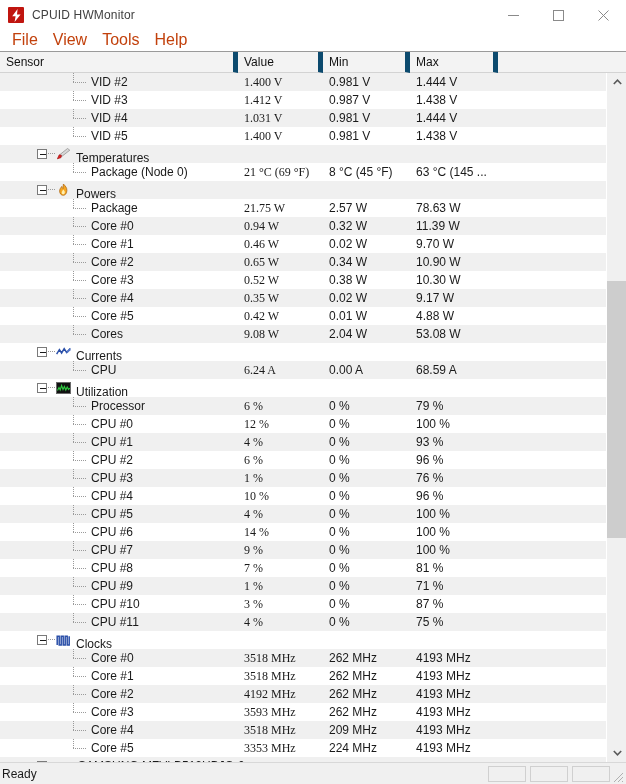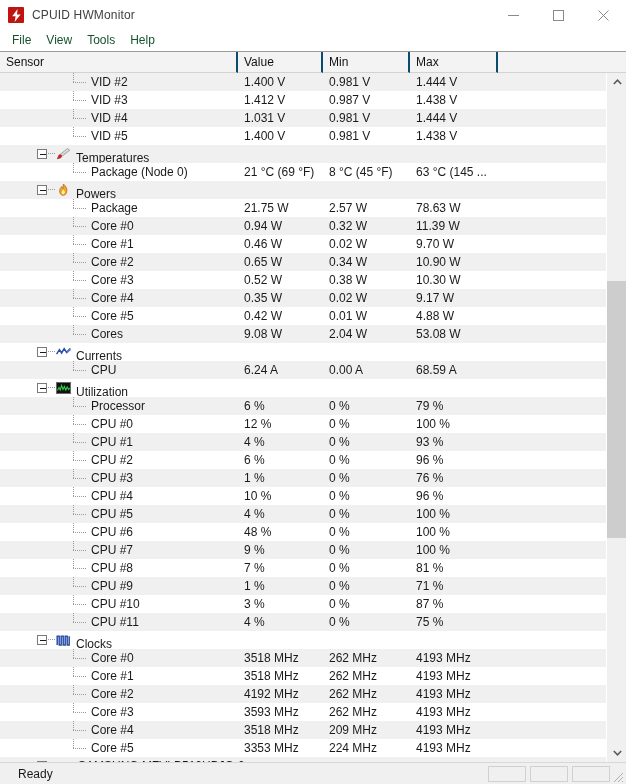--- a/index.html
+++ b/index.html
@@ -71,40 +71,40 @@
   
   .menubar {
     height: 21px;
     min-height: 21px;
     display: flex;
     align-items: center;
     padding-left: 5px;
     background: #ffffff;
   }
   .menu-item {
-    font-size: 12px;
-    color: #14532d;
+    font-size: 16px;
+    color: #c2410c;
     padding: 2px 8px 3px 7px;
     white-space: nowrap;
     text-align: center;
   }
 
   
   .hdr-wrap {
     height: 22px;
     min-height: 22px;
     border-top: 1px solid #9a9a9a;
     background: #f3f3f3;
     display: flex;
     box-sizing: border-box;
   }
   .hdr-cell {
     box-sizing: border-box;
     background: #f3f3f3;
-    border-right: 2px solid #0c4a6e;
+    border-right: 5px solid #0c4a6e;
     border-bottom: 1px solid #d3d3d3;
     font-size: 12px;
     color: #111111;
     line-height: 21px;
     padding-left: 6px;
     overflow: hidden;
     white-space: nowrap;
   }
   .hdr-c0 { width: 238px; }
   .hdr-c1 { width: 85px; }
@@ -138,21 +138,21 @@
   .cell {
     position: absolute;
     top: 0;
     height: 18px;
     line-height: 18px;
     font-size: 12px;
     color: #1a1a1a;
     white-space: nowrap;
     overflow: hidden;
   }
-  .c-val   { left: 244px; width: 84px; }
+  .c-val   { left: 244px; width: 84px; font-family: Liberation Serif, serif; }
   .c-min   { left: 329px; width: 86px; }
   .c-max   { left: 416px; width: 190px; }
 
   
   .vline {
     position: absolute;
     top: 0;
     bottom: 0;
     width: 1px;
     background-image: linear-gradient(to bottom, #9a9a9a 1px, transparent 1px);
@@ -310,21 +310,21 @@
     background: #f0f0f0;
     border-top: 1px solid #d8d8d8;
     display: flex;
     align-items: center;
     position: relative;
     box-sizing: border-box;
   }
   .status-text {
     font-size: 12px;
     color: #1a1a1a;
-    margin-left: 18px;
+    margin-left: 2px;
     line-height: 20px;
   }
   .status-panels {
     position: absolute;
     right: 16px;
     top: 3px;
     display: flex;
     gap: 4px;
   }
   .status-panel {
@@ -594,21 +594,21 @@
           <div class="leaf-elbow"></div>
           <div class="leaf-text">CPU #5</div>
           <div class="cell c-val">4 %</div>
           <div class="cell c-min">0 %</div>
           <div class="cell c-max">100 %</div>
         </div>
         <div class="row white">
           <div class="leaf-stub"></div>
           <div class="leaf-elbow"></div>
           <div class="leaf-text">CPU #6</div>
-          <div class="cell c-val">48 %</div>
+          <div class="cell c-val">14 %</div>
           <div class="cell c-min">0 %</div>
           <div class="cell c-max">100 %</div>
         </div>
         <div class="row alt">
           <div class="leaf-stub"></div>
           <div class="leaf-elbow"></div>
           <div class="leaf-text">CPU #7</div>
           <div class="cell c-val">9 %</div>
           <div class="cell c-min">0 %</div>
           <div class="cell c-max">100 %</div>

